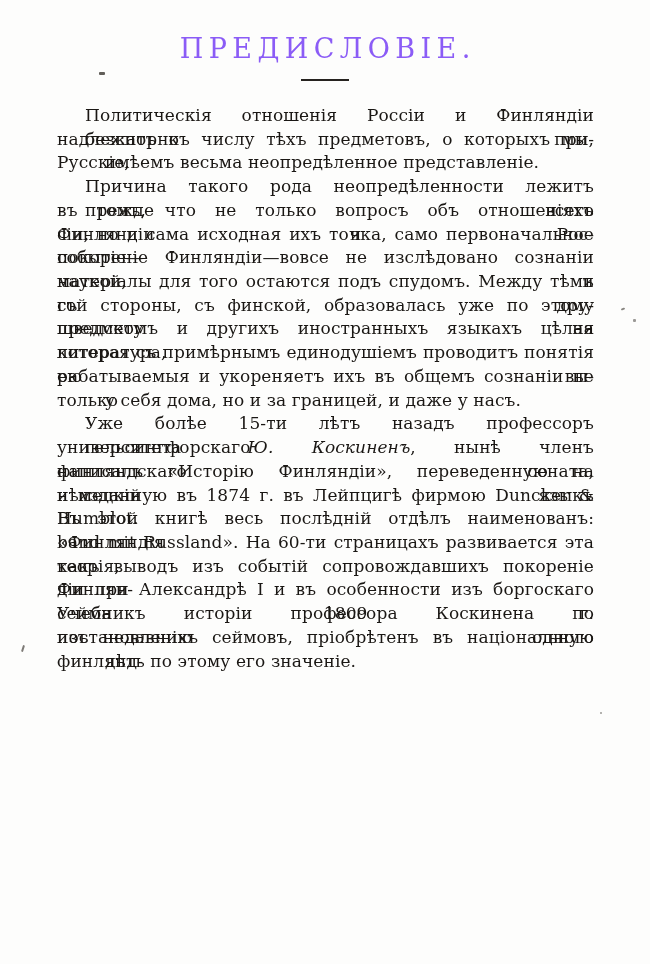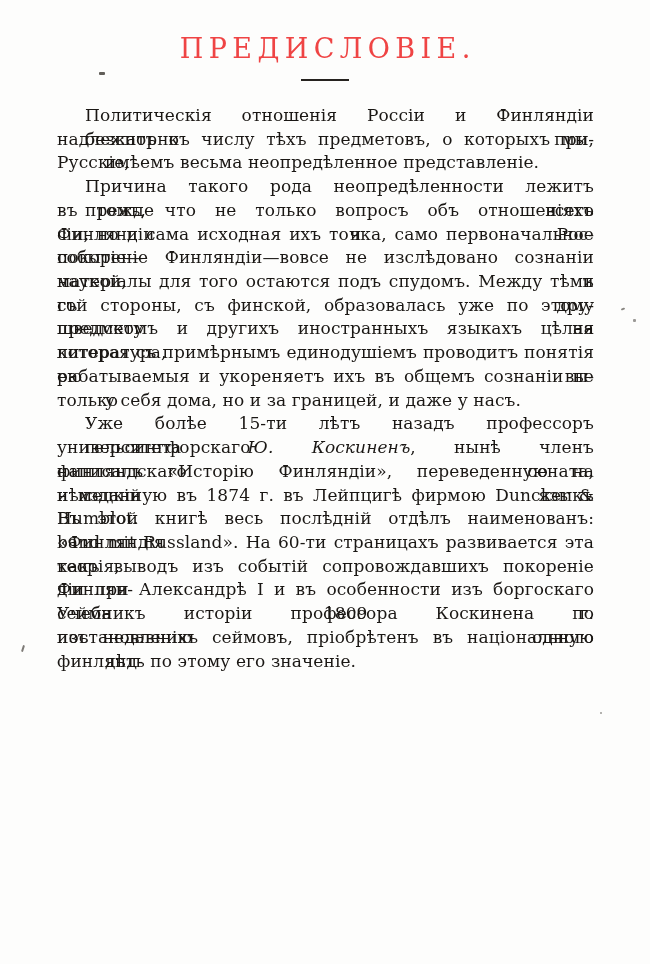--- a/index.html
+++ b/index.html
@@ -19,21 +19,21 @@
   }
   .page-title {
     margin: 0;
     padding-top: 32px;
     text-align: center;
     font-size: 27px;
     font-weight: normal;
     letter-spacing: 0.2em;
     line-height: 34px;
     text-indent: 0.2em; 
-    color: #ef4444;
+    color: #8b5cf6;
   }
   .title-rule {
     width: 48px;
     height: 2px;
     background: #26231f;
     margin: 13px auto 0 auto;
   }
   .body-text {
     position: absolute;
     left: 57px;

